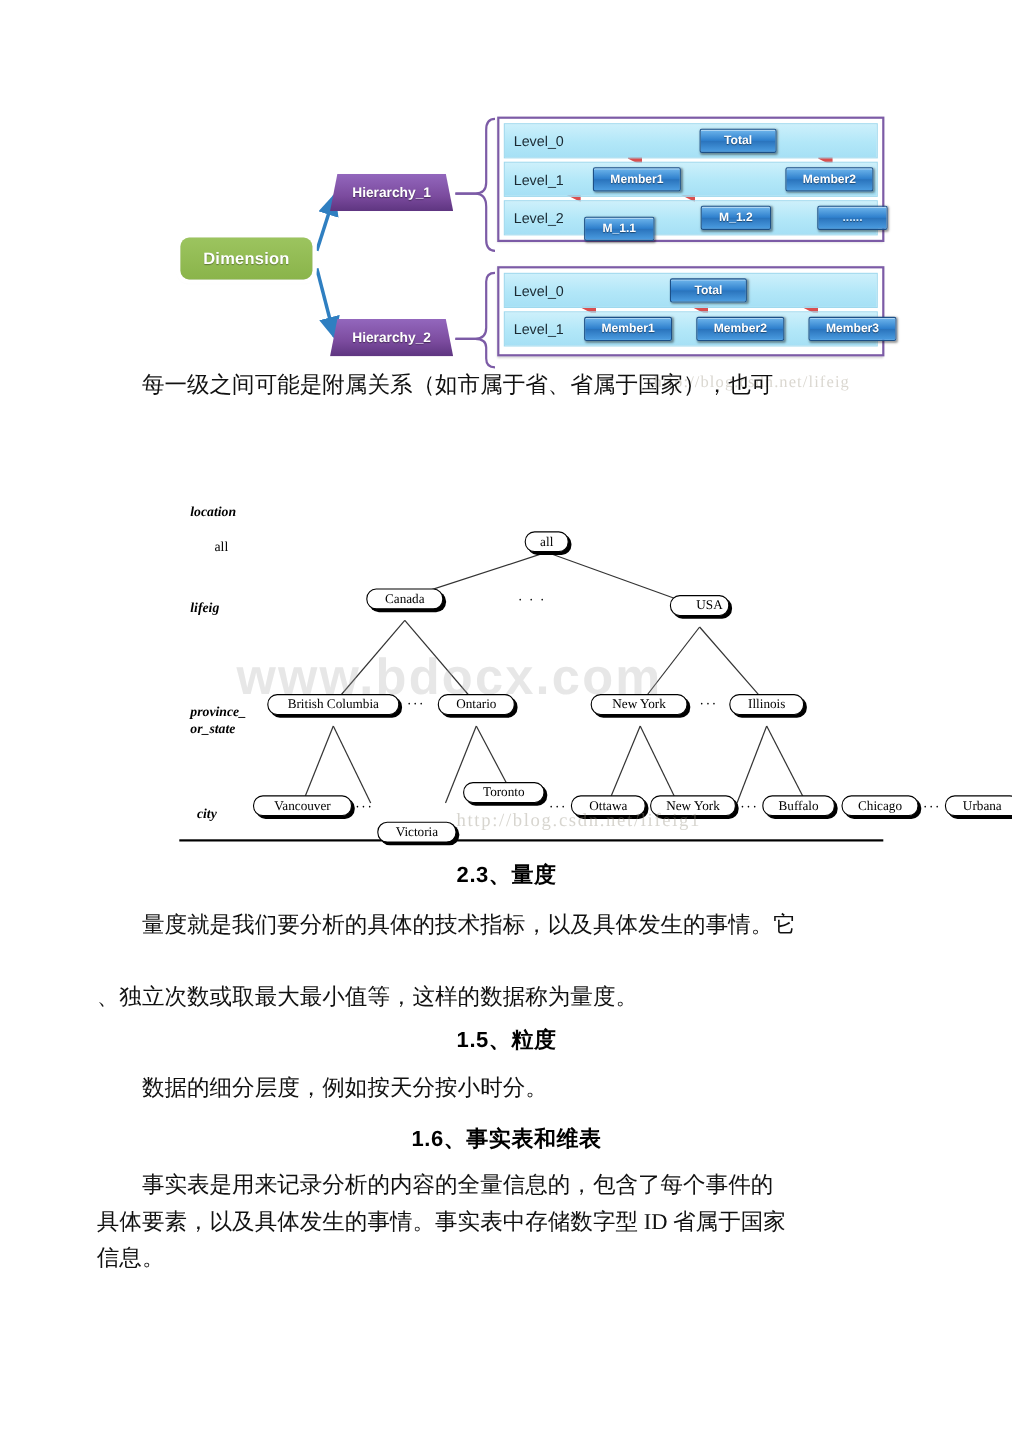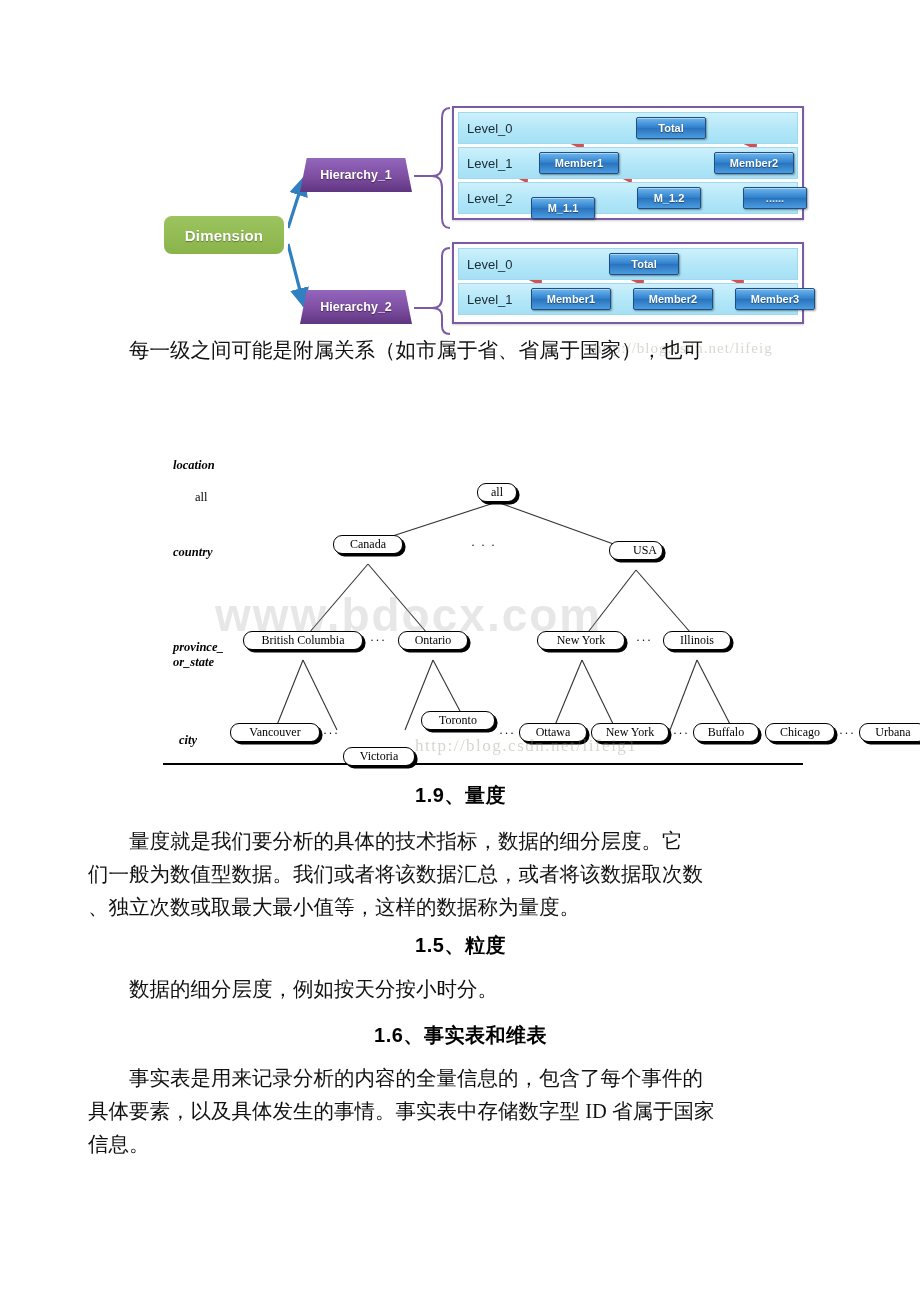--- a/index.html
+++ b/index.html
@@ -223,21 +223,21 @@
   </div>
 
   <div class="para" style="top:334px;">
     <span class="ind"></span><span>每一级之间可能是附属关系（如市属于省、省属于国家），也可</span><br>
   </div>
 
   <div class="fig2">
 
     <div class="lvl-name" style="left:88px;top:18px;">location</div>
     <div class="lvl-name plain" style="left:110px;top:50px;">all</div>
-    <div class="lvl-name" style="left:88px;top:105px;">country</div>
+    <div class="lvl-name" style="left:88px;top:105px;">lifeig</div>
     <div class="lvl-name" style="left:88px;top:200px;">province_</div>
     <div class="lvl-name" style="left:88px;top:215px;">or_state</div>
     <div class="lvl-name" style="left:94px;top:293px;">city</div>
 
     <svg class="edges">
 
       <path d="M412,62 L283,104" stroke="#333" stroke-width="1.1" fill="none"></path>
       <path d="M412,62 L545,110" stroke="#333" stroke-width="1.1" fill="none"></path>
 
       <path d="M283,124 L218,200" stroke="#333" stroke-width="1.1" fill="none"></path>
@@ -285,24 +285,24 @@
     <div class="node" style="left:608px;top:283px;width:66px;">Buffalo</div>
     <div class="node" style="left:680px;top:283px;width:70px;">Chicago</div>
     <div class="dots" style="left:754px;top:286px;">···</div>
     <div class="node" style="left:774px;top:283px;width:68px;">Urbana</div>
 
     <div class="wm-csdn2">http://blog.csdn.net/lifeig1</div>
 
     <div class="rule"></div>
   </div>
 
-  <div class="heading" style="top:782px;">1.9、量度</div>
+  <div class="heading" style="top:782px;">2.3、量度</div>
   <div class="para" style="top:825px;">
-    <span class="ind"></span><span>量度就是我们要分析的具体的技术指标，数据的细分层度。它</span><br>
-    <span>们一般为数值型数据。我们或者将该数据汇总，或者将该数据取次数</span><br>
+    <span class="ind"></span><span>量度就是我们要分析的具体的技术指标，以及具体发生的事情。它</span><br>
+    <br>
     <span>、独立次数或取最大最小值等，这样的数据称为量度。</span>
   </div>
 
   <div class="heading" style="top:932px;">1.5、粒度</div>
   <div class="para" style="top:973px;">
     <span class="ind"></span><span>数据的细分层度，例如按天分按小时分。</span>
   </div>
 
   <div class="heading" style="top:1022px;">1.6、事实表和维表</div>
   <div class="para" style="top:1062px;">

